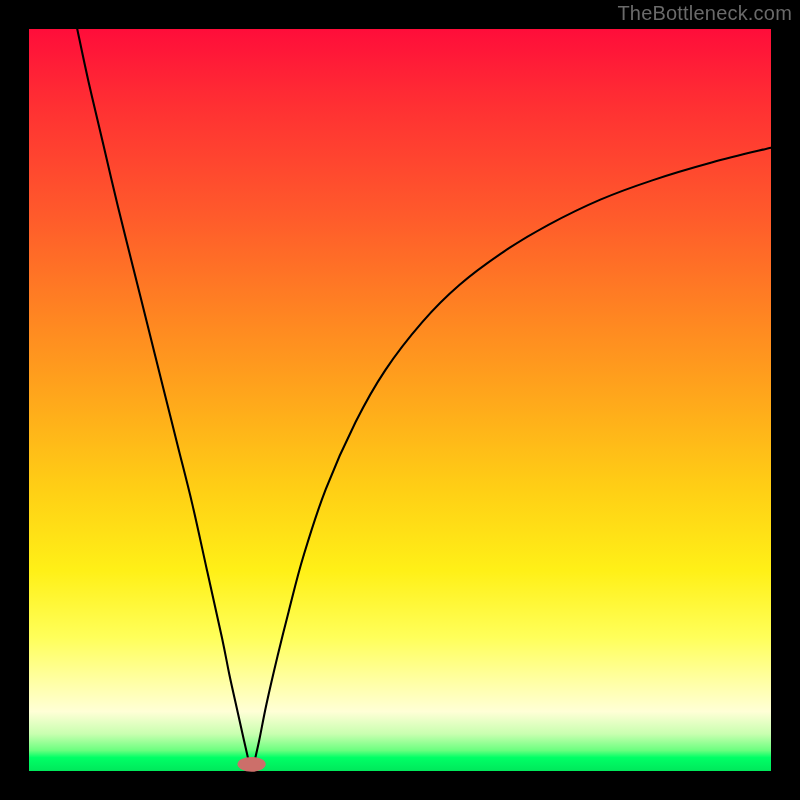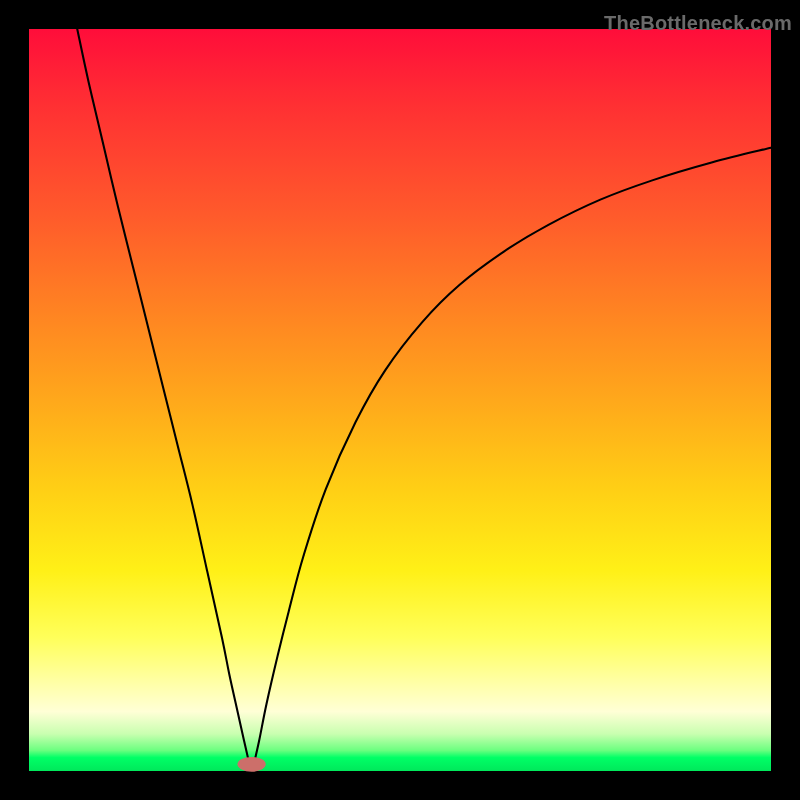--- a/index.html
+++ b/index.html
@@ -49,24 +49,23 @@
     width: 742px;
     height: 742px;
     overflow: visible;
   }
   .watermark {
     position: absolute;
     top: 2px;
     right: 8px;
     color: #6a6a6a;
     font-size: 20px;
-    font-weight: 700;
+    font-weight: 400;
     letter-spacing: 0.2px;
     user-select: none;
-    margin-top: 10px;
   }
   .marker {
     fill: #cc6f6a;
     stroke: none;
   }
 </style>
 </head>
 <body>
 
 <div class="chart-frame">

